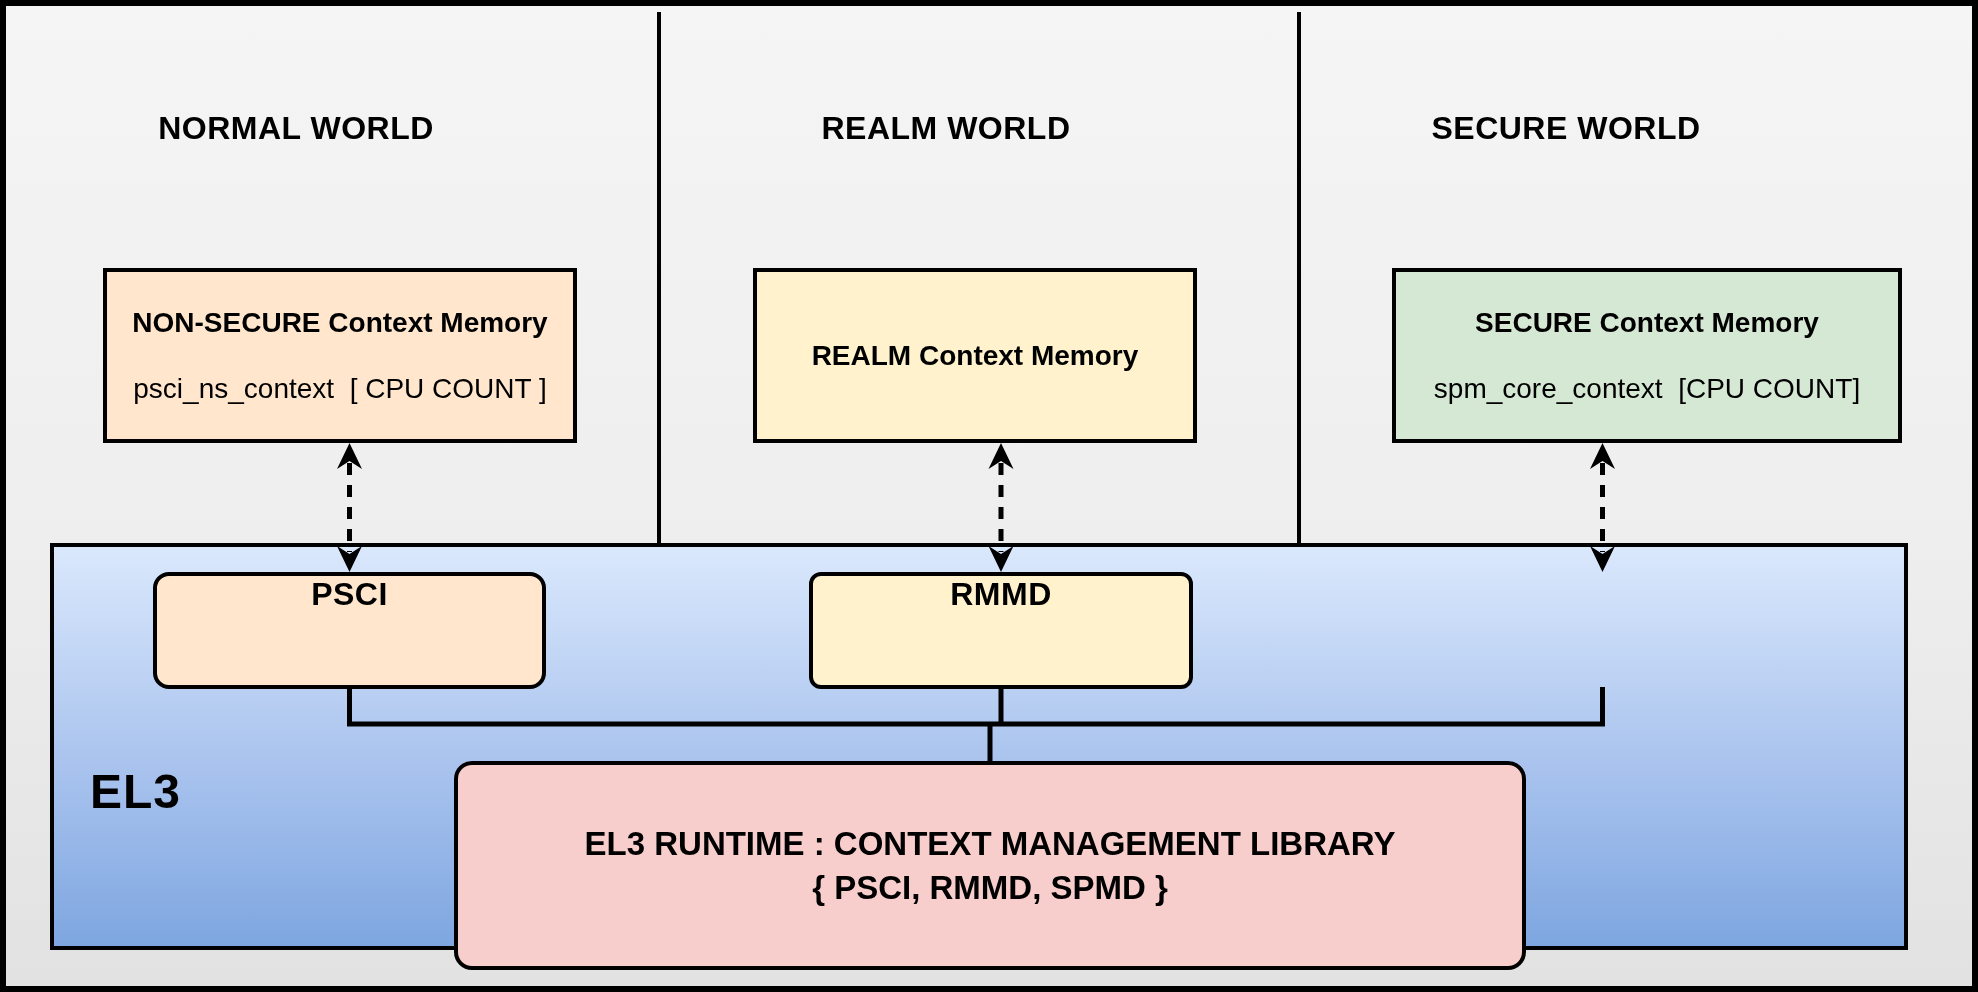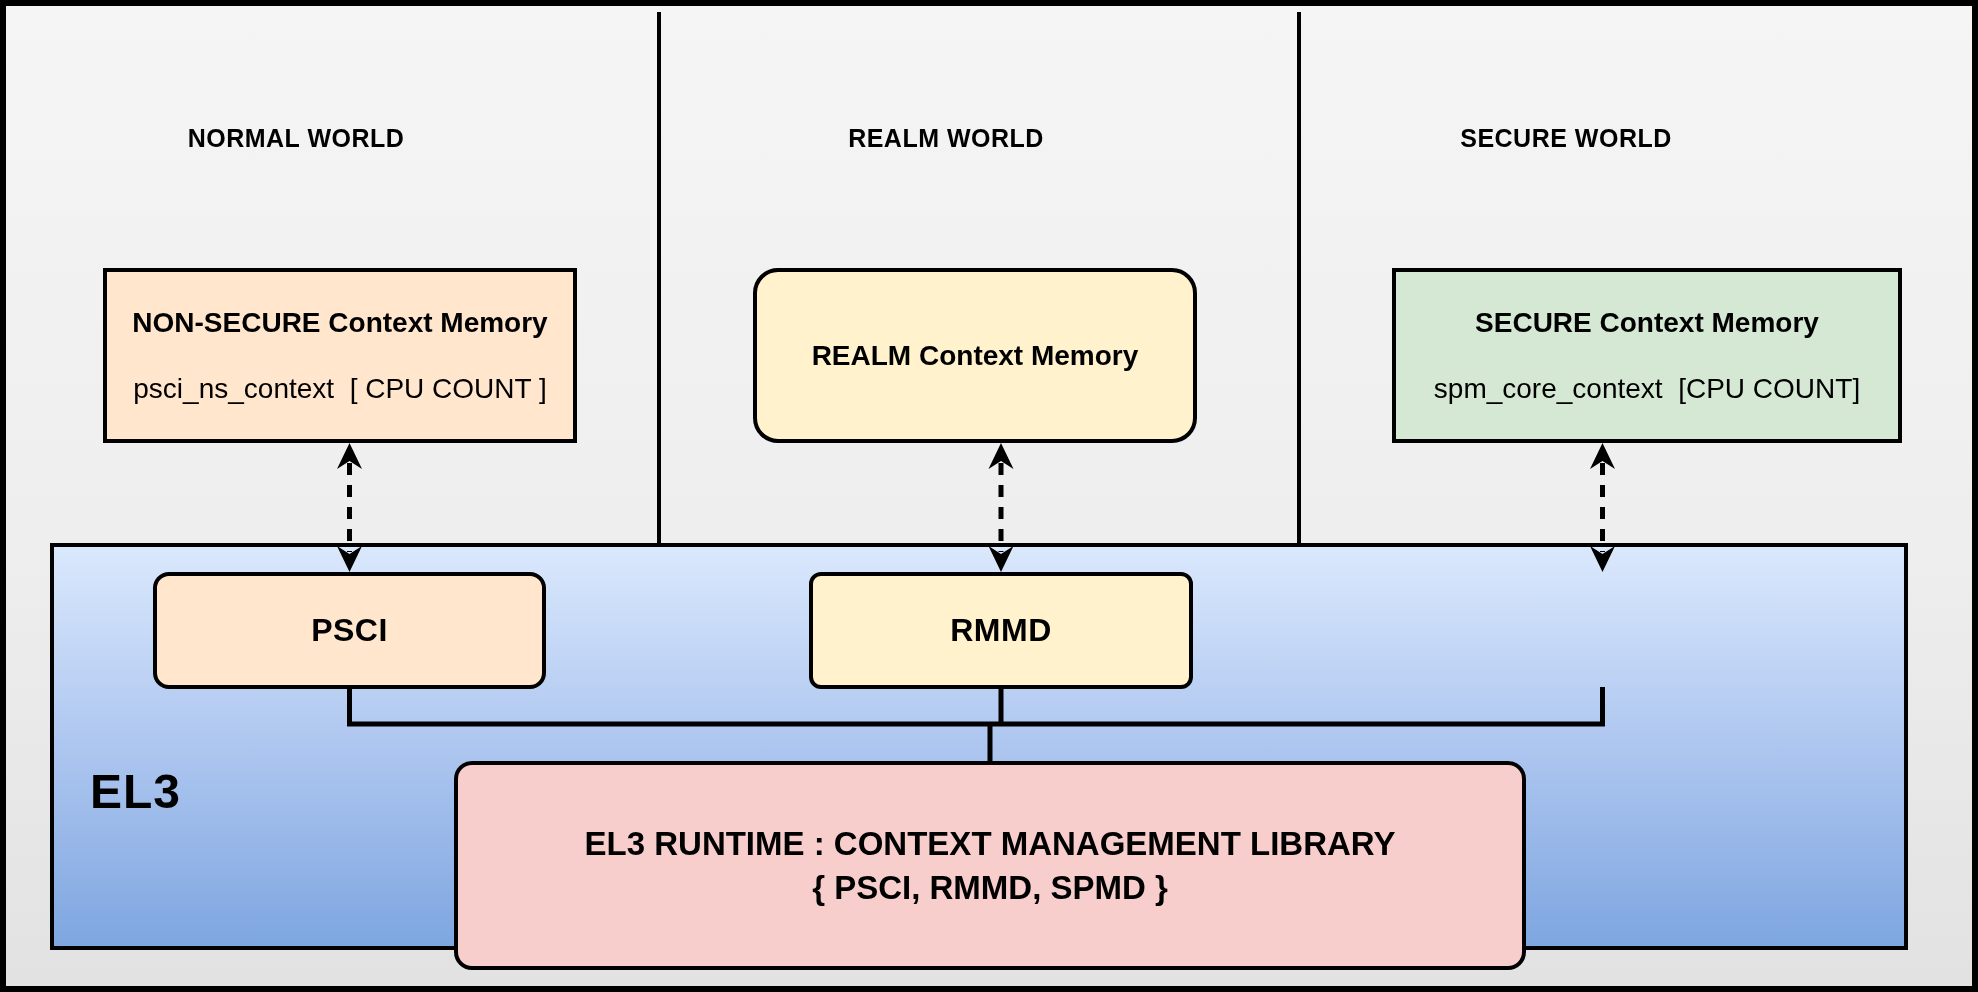--- a/index.html
+++ b/index.html
@@ -10,22 +10,22 @@
   .canvas{
     position:absolute;left:0;top:0;width:1978px;height:992px;
     box-sizing:border-box;border:6px solid #000;
     background:linear-gradient(180deg,#f5f5f5 0%,#eeeeee 55%,#e2e2e2 100%);
   }
   .divider{position:absolute;top:6px;width:4px;height:531px;background:#000;}
   .divider.d1{left:651px;}
   .divider.d2{left:1291px;}
 
   .world-title{
-    position:absolute;top:118px;width:400px;text-align:center;
-    font-size:25px;font-weight:bold;letter-spacing:.5px;white-space:pre;
+    position:absolute;top:104px;width:400px;text-align:center;
+    font-size:32px;font-weight:bold;letter-spacing:.5px;white-space:pre;
   }
   .wt1{left:90px;}
   .wt2{left:740px;}
   .wt3{left:1360px;}
 
   .membox{
     position:absolute;top:262px;height:175px;box-sizing:border-box;
     border:4px solid #000;display:flex;flex-direction:column;
     align-items:center;justify-content:center;gap:36px;text-align:center;margin-left:24px;
   }
@@ -40,21 +40,21 @@
     box-sizing:border-box;border:4px solid #000;
     background:linear-gradient(180deg,#dae8fc 0%,#a9c3ee 55%,#7ea6e0 100%);
   }
   .el3label{
     position:absolute;left:84px;top:758px;font-size:48px;font-weight:bold;
     letter-spacing:1px;
   }
   .module{
     position:absolute;top:566px;height:117px;box-sizing:border-box;
     border:4px solid #000;border-radius:16px;display:flex;
-    align-items:center;justify-content:center;
+    align-items:flex-start;justify-content:center;
     font-size:32px;font-weight:bold;letter-spacing:.5px;
   }
   .mod1{left:147px;width:393px;}
   .mod2{left:803px;width:384px;border-radius:12px;}
   .mod3{left:1396px;width:401px;}
 
   .runtime{
     position:absolute;left:448px;top:755px;width:1072px;height:209px;
     box-sizing:border-box;border:4px solid #000;border-radius:18px;
     display:flex;flex-direction:column;align-items:center;justify-content:center;
@@ -73,21 +73,21 @@
 
   <div class="world-title wt1">NORMAL WORLD</div>
   <div class="world-title wt2">REALM WORLD</div>
   <div class="world-title wt3">SECURE WORLD</div>
 
   <div class="membox mb1" style="background-color: rgb(255, 230, 204);">
     <div class="mtitle">NON-SECURE Context Memory</div>
     <div class="mcode">psci_ns_context  [ CPU COUNT ]</div>
   </div>
 
-  <div class="membox mb2" style="background-color: rgb(255, 242, 204); border-radius: 25px;">
+  <div class="membox mb2" style="background-color: rgb(255, 242, 204);">
     <div class="mtitle">REALM Context Memory</div>
   </div>
 
   <div class="membox mb3" style="background-color: rgb(213, 232, 212);">
     <div class="mtitle">SECURE Context Memory</div>
     <div class="mcode">spm_core_context  [CPU COUNT]</div>
   </div>
 
   <div class="el3box"></div>
   <div class="el3label">EL3</div>

